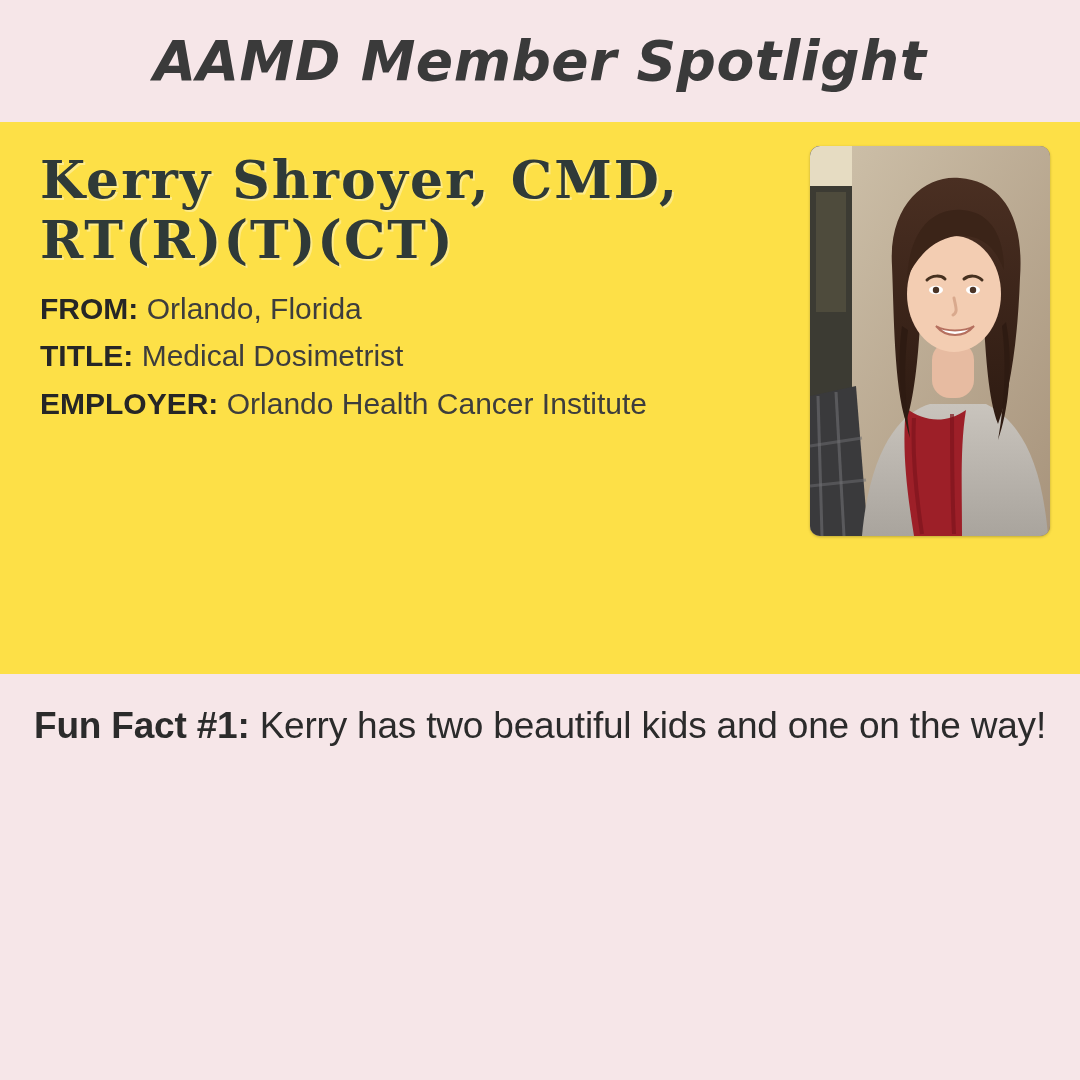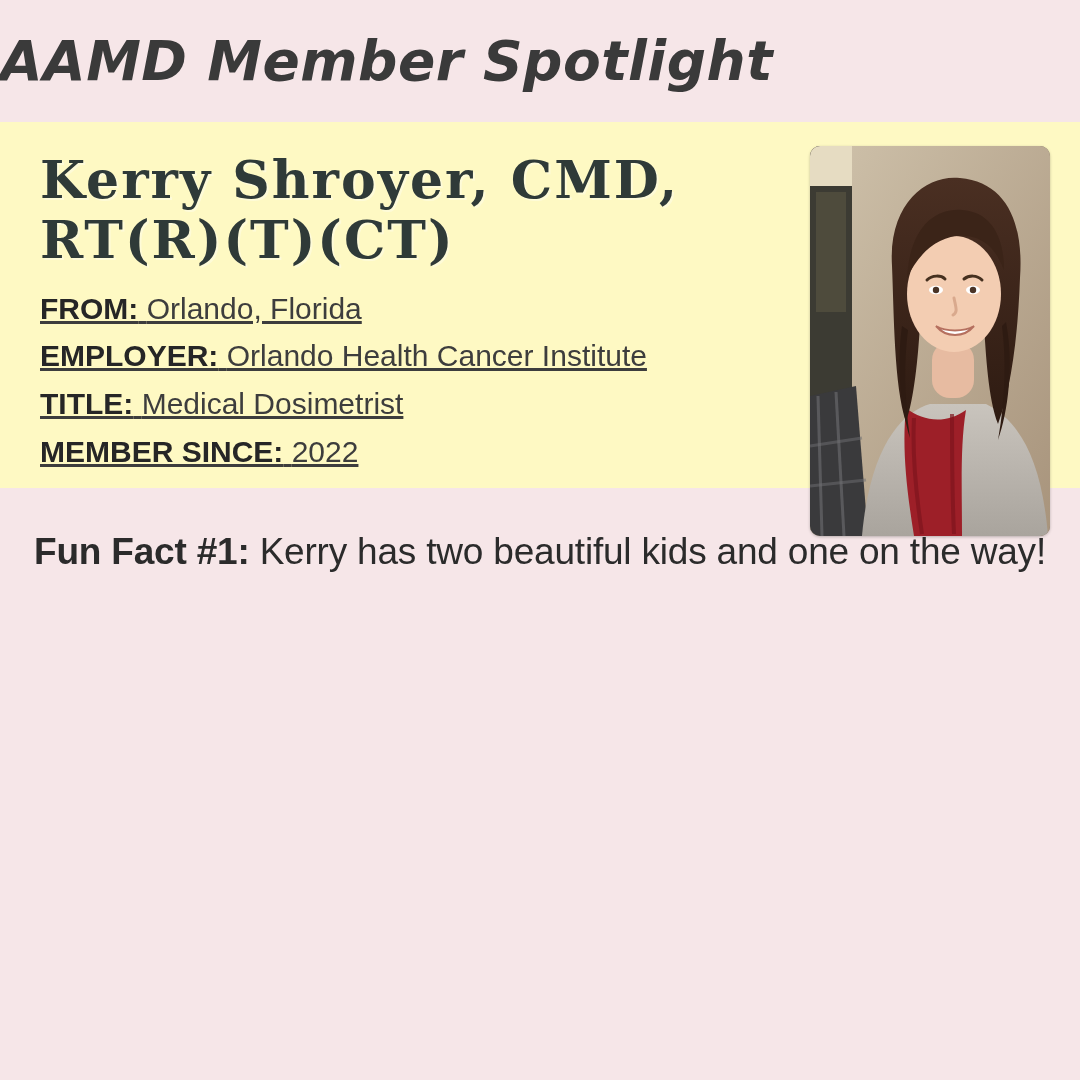--- a/index.html
+++ b/index.html
@@ -21,38 +21,39 @@
     display: flex;
     flex-direction: column;
   }
 
   
   .header {
     height: 122px;
     background: #f6e6e8;
     display: flex;
     align-items: center;
+    justify-content: center;
     flex: 0 0 auto;
   }
   .header-title {
     font-family: "DejaVu Sans", sans-serif;
     font-weight: bold;
     font-style: italic;
     font-size: 55px;
     color: #3a3a3a;
     letter-spacing: 0.5px;
     text-align: center;
     line-height: 1;
   }
 
   
   .info-band {
     position: relative;
-    background: #fef9c3;
-    height: 366px;
+    background: #fde047;
+    height: 552px;
     flex: 0 0 auto;
     padding: 0;
     box-sizing: border-box;
   }
   .info-inner {
     padding: 28px 0 0 40px;
     width: 760px;
     box-sizing: border-box;
   }
   .person-name {
@@ -65,21 +66,20 @@
     margin: 0 0 16px 0;
     max-width: 740px;
     text-shadow: 2px 2px 0 rgba(255,255,255,0.35);
   }
   .fact-line {
     font-size: 30px;
     line-height: 1.46;
     color: #3d3d3d;
     margin: 0 0 4px 0;
     white-space: nowrap;
-    text-decoration: underline;
   }
   .fact-label {
     font-weight: bold;
     color: #262626;
   }
   .fact-value {
     font-weight: normal;
     color: #3d3d3d;
   }
   .photo {
@@ -96,21 +96,21 @@
   .photo svg {
     display: block;
     width: 240px;
     height: 390px;
   }
 
   
   .facts {
     flex: 1 1 auto;
     background: #f6e6e8;
-    padding: 40px 34px 0 34px;
+    padding: 28px 34px 0 34px;
     box-sizing: border-box;
   }
   .fun-fact {
     font-size: 37px;
     line-height: 1.32;
     color: #2b2b2b;
     margin: 0 0 28px 0;
     letter-spacing: -0.2px;
   }
   .fun-fact .ff-label {
@@ -132,33 +132,29 @@
   <div class="info-band">
     <div class="info-inner">
       <div class="person-name">Kerry Shroyer, CMD, RT(R)(T)(CT)</div>
 
       <div class="fact-line">
         <span class="fact-label">FROM:</span>
         <span class="fact-value">Orlando, Florida</span>
       </div>
 
       <div class="fact-line">
+        <span class="fact-label">TITLE:</span>
+        <span class="fact-value">Medical Dosimetrist</span>
+      </div>
+
+      <div class="fact-line">
         <span class="fact-label">EMPLOYER:</span>
         <span class="fact-value">Orlando Health Cancer Institute</span>
       </div>
 
-      <div class="fact-line">
-        <span class="fact-label">TITLE:</span>
-        <span class="fact-value">Medical Dosimetrist</span>
-      </div>
-
-      <div class="fact-line">
-        <span class="fact-label">MEMBER SINCE:</span>
-        <span class="fact-value">2022</span>
-      </div>
     </div>
 
     <div class="photo">
       <svg viewBox="0 0 240 390" xmlns="http://www.w3.org/2000/svg">
         <defs>
           <linearGradient id="wall" x1="0" y1="0" x2="1" y2="1">
             <stop offset="0%" stop-color="#cfc2ab"></stop>
             <stop offset="100%" stop-color="#a8947c"></stop>
           </linearGradient>
           <linearGradient id="hair" x1="0" y1="0" x2="0" y2="1">

